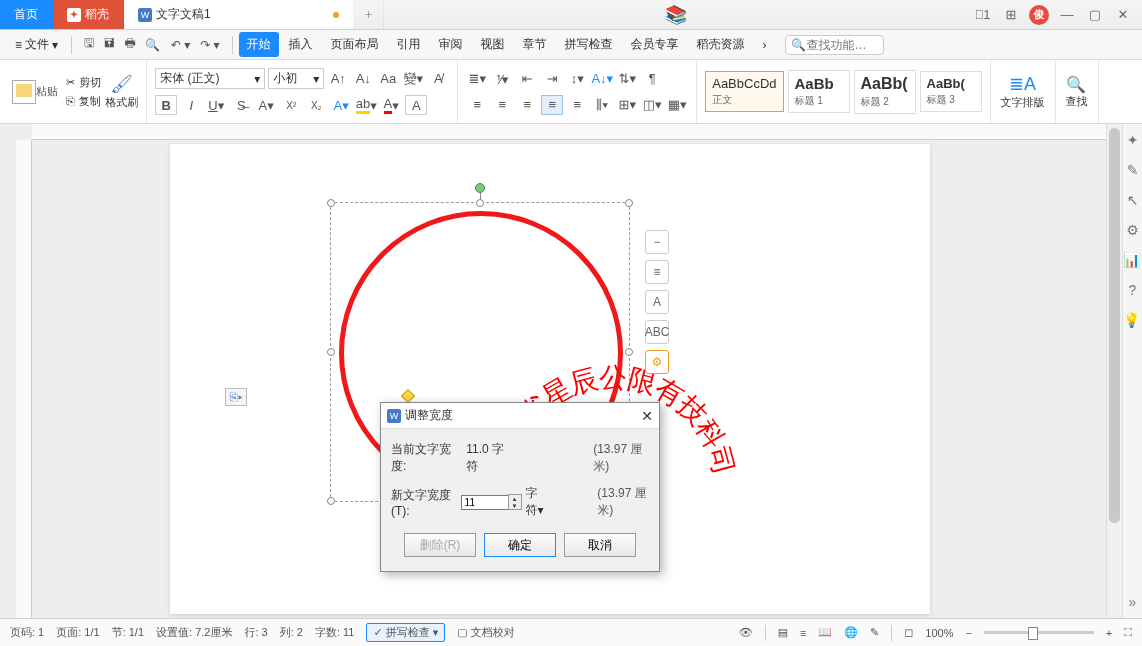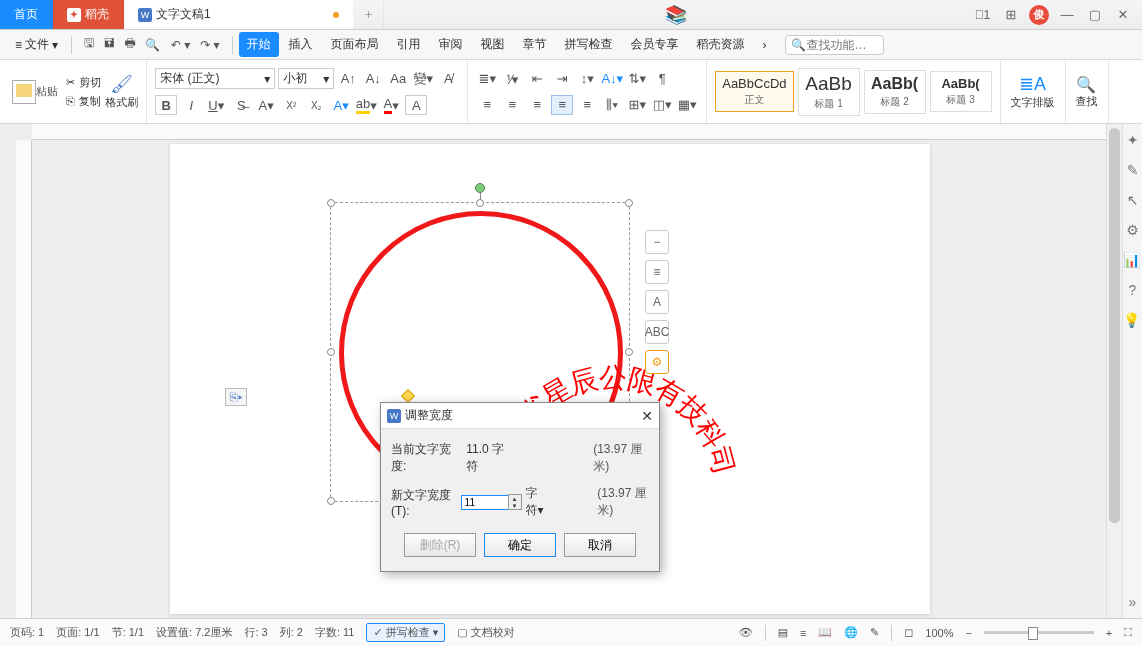--- a/index.html
+++ b/index.html
@@ -34,29 +34,29 @@
 .paste { display:flex;flex-direction:row;align-items:center;justify-content:center;font-size:11px;color:#555;padding:0 4px;}
 .paste .ico { width:24px;height:24px;background:#fff;border:1px solid #aaa;position:relative;}
 .paste .ico::before { content:"";position:absolute;inset:3px 3px 6px 3px;background:#f6d67a;}
 .rowbtns { display:flex;flex-direction:column;gap:4px;font-size:11px;}
 .rowbtns div { display:flex;align-items:center;gap:4px;}
 .brush { display:flex;flex-direction:column;align-items:center;font-size:11px;}
 .brush .ico { width:22px;height:22px;display:flex;align-items:center;justify-content:center;color:#4679c7;font-size:18px;}
 .fontctrl { display:flex;flex-direction:column;gap:6px;}
 .fontrow { display:flex;align-items:center;gap:3px;}
 .combo { border:1px solid #ccc;background:#fff;padding:1px 4px;font-size:12px;display:flex;align-items:center;}
-.combo.font { width:120px;}
+.combo.font { width:110px;}
 .combo.size { width:56px;}
 .ribbtn { width:22px;height:20px;display:flex;align-items:center;justify-content:center;color:#555;font-size:13px;border:1px solid transparent;}
 .ribbtn.toggled { border:1px solid #9cc0e8;background:#e3effb;}
 .ribbtn.framed { border:1px solid #ccc;}
 .ribbtn.small { font-size:10px;}
 .underlined { border-bottom:3px solid;}
 .styles { display:flex;align-items:center;gap:4px;}
-.style-item { border:1px solid #ddd;padding:4px 6px;text-align:center;min-width:62px;}
+.style-item { border:1px solid #ddd;padding:4px 6px;min-width:62px;}
 .style-item.active { border:1px solid #f0a020;background:#fff9ee;}
 .style-item .preview { font-size:13px;color:#333;}
 .style-item .label { font-size:10px;color:#666;margin-top:2px;}
 .rightribbon { display:flex;flex-direction:column;align-items:center;justify-content:center;font-size:11px;padding:0 10px;}
 .canvas { position:absolute;top:124px;left:0;right:36px;bottom:28px;background:#eceef0;}
 .ruler-h { position:absolute;top:0;left:32px;right:0;height:16px;background:#fafafa;border-bottom:1px solid #ccc;}
 .ruler-v { position:absolute;top:16px;left:16px;width:16px;bottom:0;background:#fafafa;border-right:1px solid #ccc;}
 .page { position:absolute;top:20px;left:170px;width:760px;height:470px;background:#fff;box-shadow:0 1px 4px rgba(0,0,0,.15);}
 .artsel { position:absolute;top:58px;left:160px;width:300px;height:300px;border:1px dashed #999;}
 .handle { position:absolute;width:8px;height:8px;background:#fff;border:1px solid #888;border-radius:50%;}
@@ -234,21 +234,21 @@
         <div class="ribbtn">▦▾</div>
       </div>
     </div>
   </div>
   <div class="rgroup big styles">
     <div class="style-item active">
         <div class="preview">AaBbCcDd</div>
         <div class="label">正文</div>
       </div>
     <div class="style-item">
-        <div class="preview" style="font-weight:normal;font-size:19px">AaBb</div>
+        <div class="preview" style="font-weight:bold;font-size:15px">AaBb</div>
         <div class="label">标题 1</div>
       </div>
     <div class="style-item">
         <div class="preview" style="font-weight:bold;font-size:16px">AaBb(</div>
         <div class="label">标题 2</div>
       </div>
     <div class="style-item">
         <div class="preview" style="font-weight:bold">AaBb(</div>
         <div class="label">标题 3</div>
       </div>

